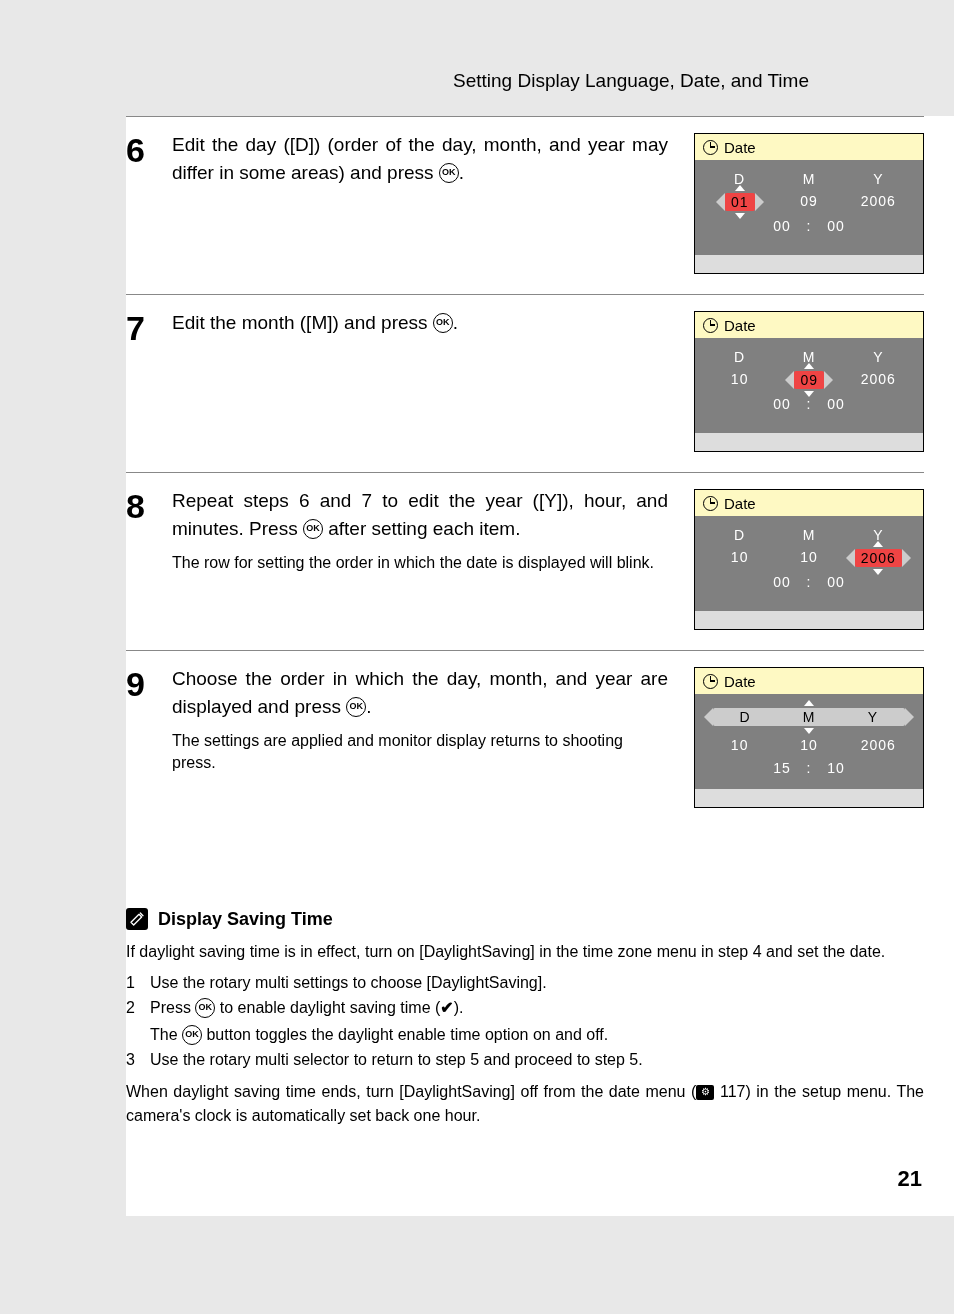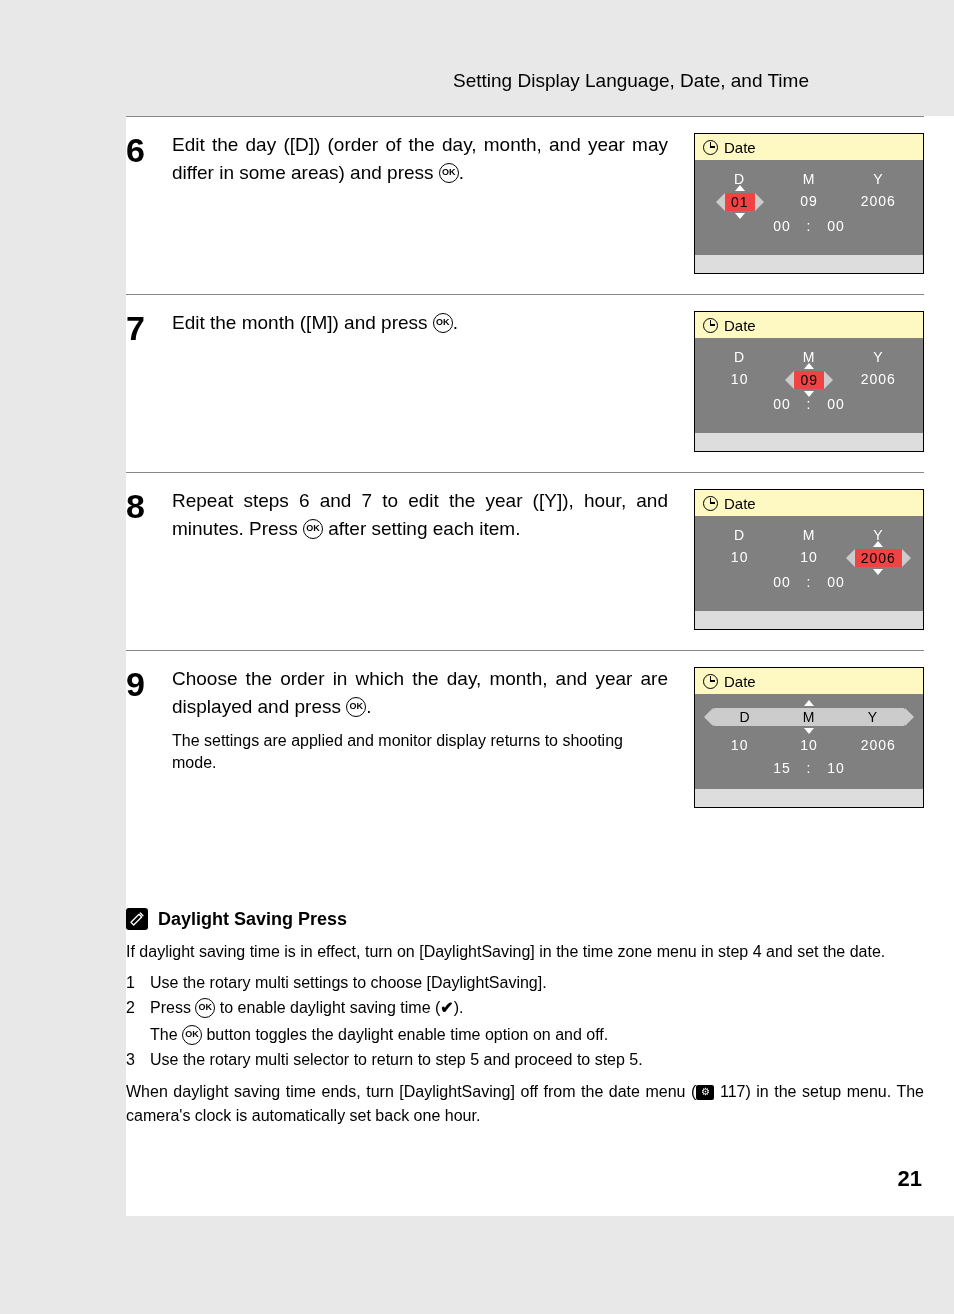--- a/index.html
+++ b/index.html
@@ -337,20 +337,21 @@
         <div class="lcd-footer"></div>
       </div>
     </div>
 
     <div class="step-row">
       <div class="step-num">8</div>
       <div class="step-text">
         <div class="step-main">
           <span>Repeat steps 6 and 7 to edit the year ([Y]), hour, and minutes. Press </span><span class="ok-icon">OK</span><span> after setting each item.</span>
         </div>
+        <div class="step-sub">The row for setting the order in which the date is displayed will blink.</div>
       </div>
       <div class="lcd">
         <div class="lcd-header">
           <span class="clock-icon"></span>
           <span>Date</span>
         </div>
         <div class="lcd-body">
           <div class="dmy-row">
             <div class="cell">D</div>
             <div class="cell">M</div>
@@ -370,21 +371,21 @@
         <div class="lcd-footer"></div>
       </div>
     </div>
 
     <div class="step-row">
       <div class="step-num">9</div>
       <div class="step-text">
         <div class="step-main">
           <span>Choose the order in which the day, month, and year are displayed and press </span><span class="ok-icon">OK</span><span>.</span>
         </div>
-        <div class="step-sub">The settings are applied and monitor display returns to shooting mode.</div>
+        <div class="step-sub">The settings are applied and monitor display returns to shooting press.</div>
       </div>
       <div class="lcd">
         <div class="lcd-header">
           <span class="clock-icon"></span>
           <span>Date</span>
         </div>
         <div class="lcd-body" style="padding-top:14px;">
           <div style="position:relative;">
             <span class="wide-up"></span>
             <div class="wide-selector">
@@ -409,21 +410,21 @@
       </div>
     </div>
 
     <div class="note-section">
       <div class="note-header">
         <span class="note-icon">
           <svg viewBox="0 0 24 24">
               <path d="M3 17l4 4 12-12-4-4L3 17zm14-14l4 4" stroke="#fff" stroke-width="2" fill="none" stroke-linecap="round" stroke-linejoin="round"></path>
             </svg>
         </span>
-        <span class="note-title">Daylight Saving Press</span>
+        <span class="note-title">Display Saving Time</span>
       </div>
       <div class="note-body">If daylight saving time is in effect, turn on [DaylightSaving] in the time zone menu in step 4 and set the date.</div>
       <div class="note-list">
         <div class="li-row">
           <div class="li-num">1</div>
           <div class="li-txt">Use the rotary multi settings to choose [DaylightSaving].</div>
         </div>
         <div class="li-row">
           <div class="li-num">2</div>
           <div class="li-txt">

